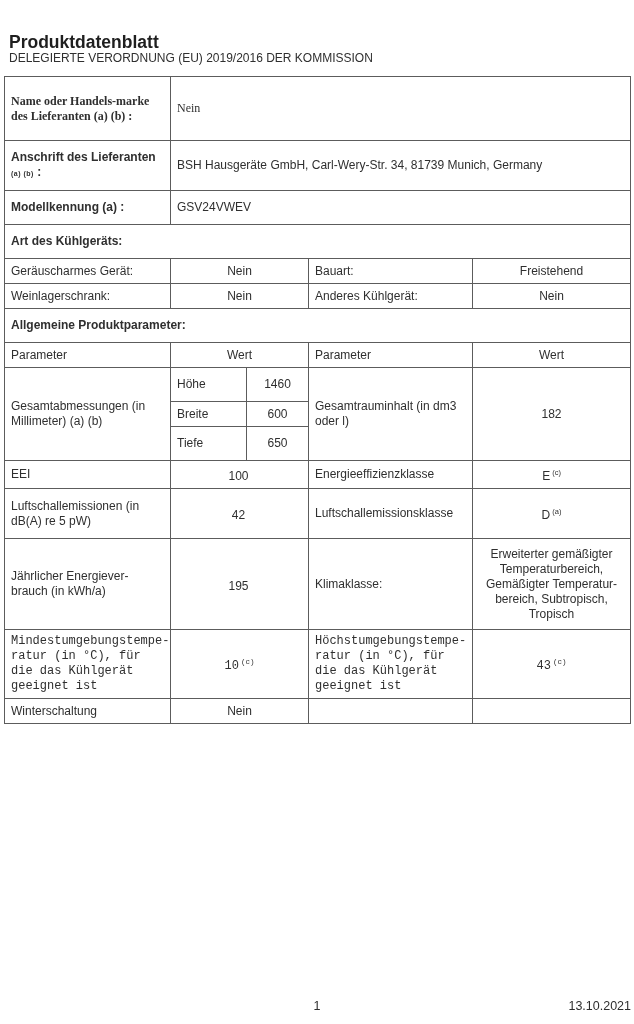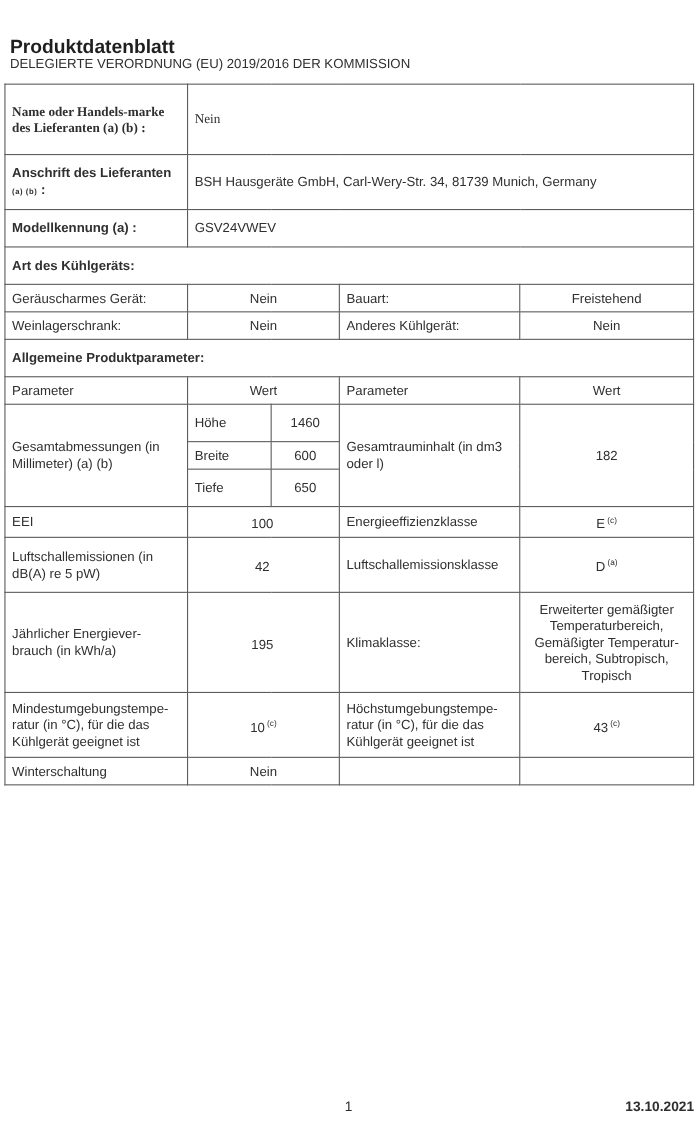--- a/index.html
+++ b/index.html
@@ -24,29 +24,29 @@
   table.sheet td {
     border:1px solid #5c5c5c;
     font-size:12px; line-height:15px;
     padding:4px 6px; vertical-align:middle;
     overflow:hidden;
   }
   td.b { font-weight:bold; }
   td.c { text-align:center; padding-left:2px; padding-right:2px; }
   .tiny { font-size:7px; font-weight:bold; letter-spacing:0.5px; }
   .sup { font-size:7.5px; vertical-align:5px; margin-left:2px; }
-  tr.h64 { height:64px;font-family:Liberation Serif, serif; } tr.h59 { height:59px; } tr.h50 { height:50px; }
+  tr.h64 { height:64px;font-family:Liberation Serif, serif; } tr.h59 { height:59px;font-family:Liberation Mono, monospace; } tr.h50 { height:50px; }
   tr.h91 { height:91px; } tr.h35 { height:25px; } tr.h34 { height:34px; }
   .footer-num {
     position:absolute; top:999px; left:0; width:634px;
     text-align:center; font-size:12.5px; color:#2f2f2f;
   }
   .footer-date {
     position:absolute; top:999px; right:3px;
-    font-size:12.5px; color:#2f2f2f;font-weight:bold;
+    font-size:12.5px; color:#2f2f2f;
   }
 </style>
 </head>
 <body>
 
 <div>
 
   <div class="title">Produktdatenblatt</div>
   <div class="subtitle">DELEGIERTE VERORDNUNG (EU) 2019/2016 DER KOMMISSION</div>
 

